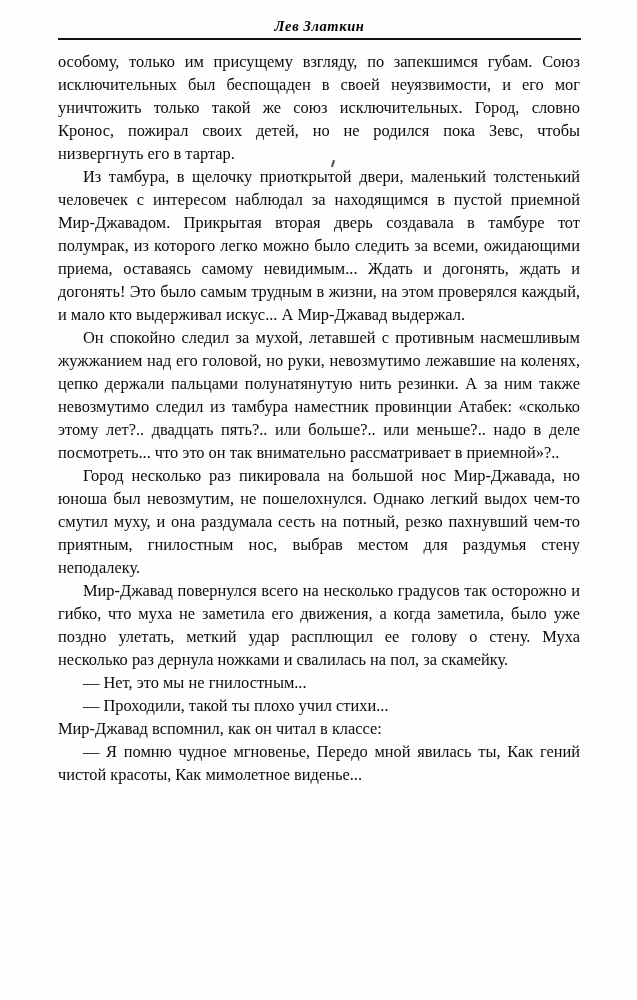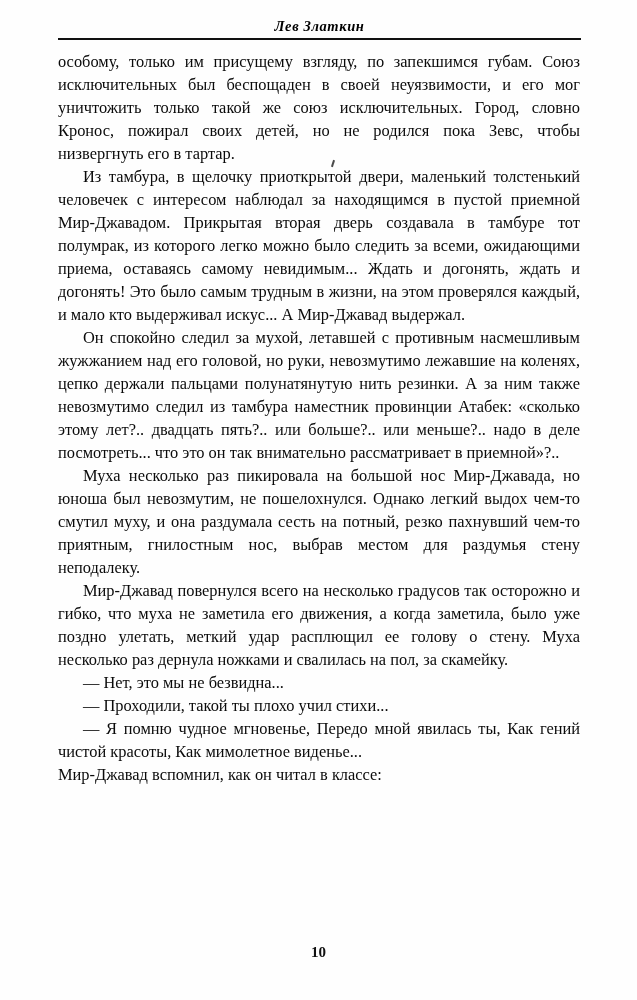--- a/index.html
+++ b/index.html
@@ -101,23 +101,22 @@
   <div class="running-head">Лев Златкин</div>
 
   <div class="head-rule"></div>
 
   <div class="speck"></div>
 
   <div class="textblock">
     <p class="para no-indent">особому, только им присущему взгляду, по запекшимся губам. Союз исключительных был беспощаден в своей неуязвимости, и его мог уничтожить только такой же союз исключительных. Город, словно Кронос, пожирал своих детей, но не родился пока Зевс, чтобы низвергнуть его в тартар.</p>
     <p class="para">Из тамбура, в щелочку приоткрытой двери, маленький толстенький человечек с интересом наблюдал за находящимся в пустой приемной Мир-Джавадом. Прикрытая вторая дверь создавала в тамбуре тот полумрак, из которого легко можно было следить за всеми, ожидающими приема, оставаясь самому невидимым... Ждать и догонять, ждать и догонять! Это было самым трудным в жизни, на этом проверялся каждый, и мало кто выдерживал искус... А Мир-Джавад выдержал.</p>
     <p class="para">Он спокойно следил за мухой, летавшей с противным насмешливым жужжанием над его головой, но руки, невозмутимо лежавшие на коленях, цепко держали пальцами полунатянутую нить резинки. А за ним также невозмутимо следил из тамбура наместник провинции Атабек: «сколько этому лет?.. двадцать пять?.. или больше?.. или меньше?.. надо в деле посмотреть... что это он так внимательно рассматривает в приемной»?..</p>
-    <p class="para">Муха несколько раз пикировала на большой нос Мир-Джавада, но юноша был невозмутим, не пошелохнулся. Однако легкий выдох чем-то смутил муху, и она раздумала сесть на потный, резко пахнувший чем-то приятным, гнилостным нос, выбрав местом для раздумья стену неподалеку.</p>
+    <p class="para">Город несколько раз пикировала на большой нос Мир-Джавада, но юноша был невозмутим, не пошелохнулся. Однако легкий выдох чем-то смутил муху, и она раздумала сесть на потный, резко пахнувший чем-то приятным, гнилостным нос, выбрав местом для раздумья стену неподалеку.</p>
     <p class="para">Мир-Джавад повернулся всего на несколько градусов так осторожно и гибко, что муха не заметила его движения, а когда заметила, было уже поздно улетать, меткий удар расплющил ее голову о стену. Муха несколько раз дернула ножками и свалилась на пол, за скамейку.</p>
-    <p class="para">— Нет, это мы не безвидна...</p>
+    <p class="para">— Нет, это мы не гнилостным...</p>
     <p class="para">— Проходили, такой ты плохо учил стихи...</p>
+    <p class="para no-indent">Мир-Джавад вспомнил, как он читал в классе:</p>
     <p class="para">— Я помню чудное мгновенье, Передо мной явилась ты, Как гений чистой красоты, Как мимолетное виденье...</p>
-    <p class="para no-indent">Мир-Джавад вспомнил, как он читал в классе:</p>
   </div>
 
-  <div class="folio">10</div>
 
 </div>
 
 </body></html>

